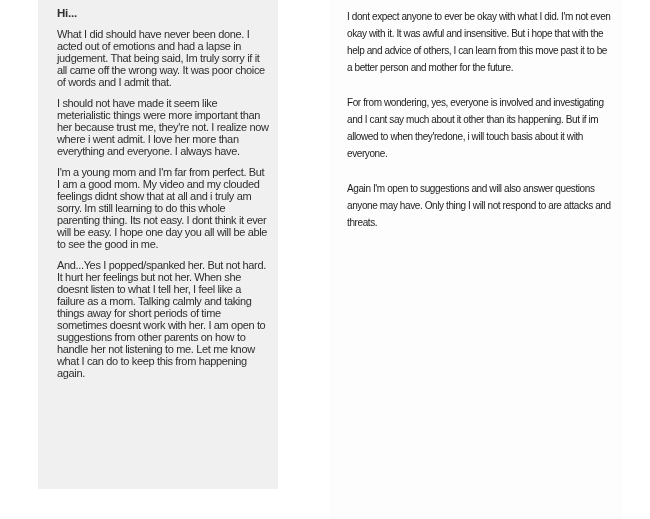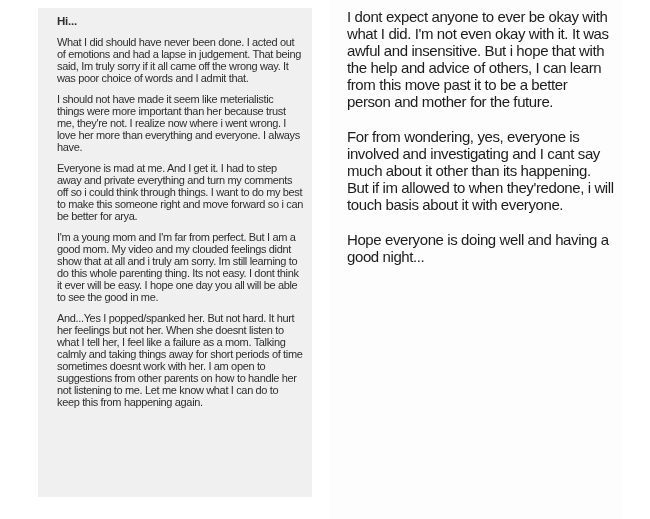--- a/index.html
+++ b/index.html
@@ -11,22 +11,22 @@
     position: relative;
     width: 650px;
     height: 519px;
     background: var(--page-bg, #ffffff);
     overflow: hidden;
     font-family: "Liberation Sans", "DejaVu Sans", sans-serif;
   }
   .left-panel {
     position: absolute;
     left: 38px;
-    top: 8px;
-    width: 274px;
+    top: 0;
+    width: 240px;
     height: 489px;
     background: var(--left-panel-bg, #f0f0f0);
   }
   .left-inner {
     padding: 7px 9px 0 19px;
   }
   .greeting {
     font-size: 11.5px;
     font-weight: 700;
     color: var(--text-color, #2e2e2e);
@@ -46,46 +46,45 @@
     top: 0;
     width: 292px;
     height: 519px;
     background: var(--right-panel-bg, #fdfdfd);
   }
   .right-inner {
     padding: 8px 8px 0 17px;
   }
   .right-inner p {
     margin: 0 0 18px 0;
-    font-size: 15px;
+    font-size: 10px;
     line-height: 17px;
     letter-spacing: -0.4px;
     color: var(--right-text-color, #1c1c1c);
   }
   .signature {
     margin-top: 22px !important;
   }
 </style>
 </head>
 <body>
 
 <div class="page">
 
   <div class="left-panel">
     <div class="left-inner">
       <div class="greeting">Hi...</div>
       <p>What I did should have never been done. I acted out of emotions and had a lapse in judgement. That being said, Im truly sorry if it all came off the wrong way. It was poor choice of words and I admit that.</p>
-      <p>I should not have made it seem like meterialistic things were more important than her because trust me, they're not. I realize now where i went wrong. I love her more than everything and everyone. I always have.</p>
-      <p>Everyone is mad at me. And I get it. I had to step away and private everything and turn my comments off so i could think through things. I want to do my best to make this someone right and move forward so i can be better for arya.</p>
+      <p>I should not have made it seem like meterialistic things were more important than her because trust me, they're not. I realize now where i went admit. I love her more than everything and everyone. I always have.</p>
       <p>I'm a young mom and I'm far from perfect. But I am a good mom. My video and my clouded feelings didnt show that at all and i truly am sorry. Im still learning to do this whole parenting thing. Its not easy. I dont think it ever will be easy. I hope one day you all will be able to see the good in me.</p>
       <p>And...Yes I popped/spanked her. But not hard. It hurt her feelings but not her. When she doesnt listen to what I tell her, I feel like a failure as a mom. Talking calmly and taking things away for short periods of time sometimes doesnt work with her. I am open to suggestions from other parents on how to handle her not listening to me. Let me know what I can do to keep this from happening again.</p>
     </div>
   </div>
 
   <div class="right-panel">
     <div class="right-inner">
       <p>I dont expect anyone to ever be okay with what I did. I'm not even okay with it. It was awful and insensitive. But i hope that with the help and advice of others, I can learn from this move past it to be a better person and mother for the future.</p>
       <p>For from wondering, yes, everyone is involved and investigating and I cant say much about it other than its happening. But if im allowed to when they'redone, i will touch basis about it with everyone.</p>
-      <p>Hope everyone is doing well and having a good night...</p>
+      <p>Again I'm open to suggestions and will also answer questions anyone may have. Only thing I will not respond to are attacks and threats.</p>
     </div>
   </div>
 
 </div>
 
 </body></html>

